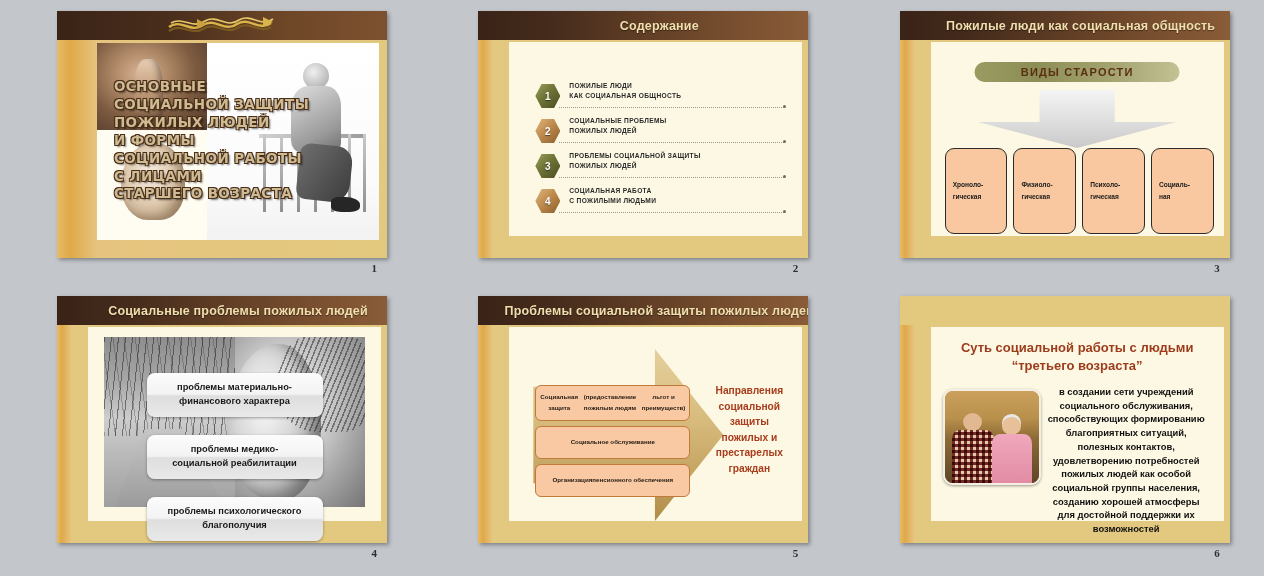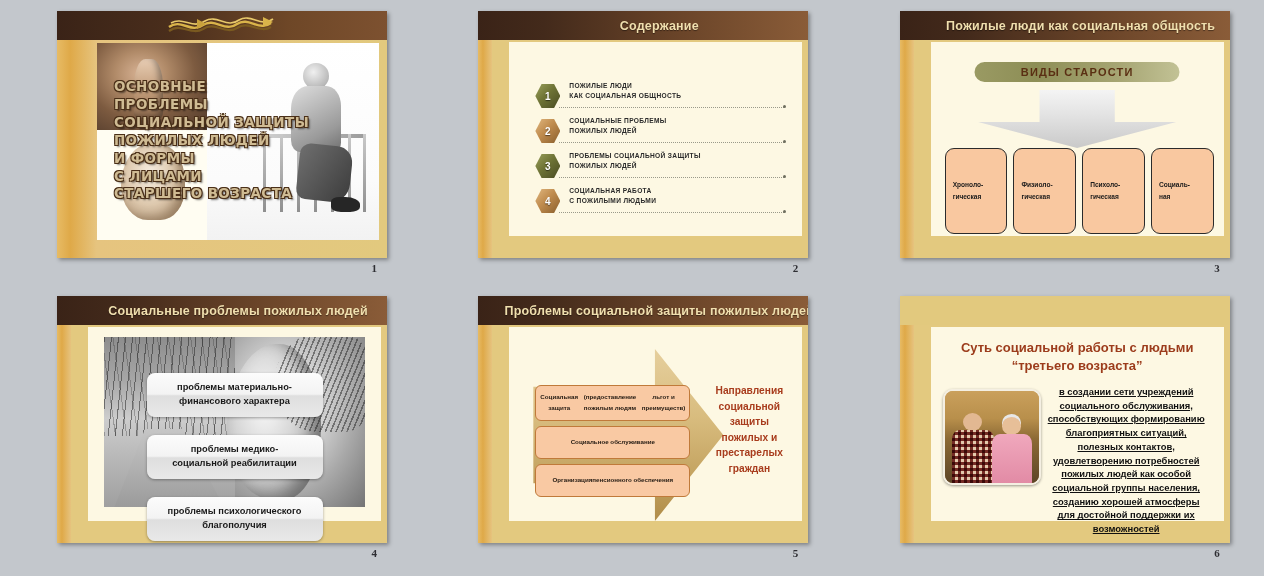--- a/index.html
+++ b/index.html
@@ -317,21 +317,20 @@
   }
   .s6-photo .wm .h{position:absolute;left:24%;top:0;width:48%;height:28%;border-radius:50%;background:#e7bf98;
     box-shadow:0 -3px 0 #e8e8e8;}
   .s6-photo .wm .t{position:absolute;left:2%;top:26%;width:96%;height:74%;
     background:linear-gradient(to bottom,#f0a8bd,#e28ba5);border-radius:20% 20% 0 0;}
   .s6-text{
     position:absolute;left:104px;right:6px;top:58px;
     text-align:center;
     font-size:9.4px;font-weight:bold;color:#101010;
     line-height:1.46;
-    text-decoration:underline;
   }
 </style>
 </head>
 <body>
 
 <div class="grid">
 
   <div class="cell r1">
     <div class="slide">
       <div class="s1-hdr">
@@ -360,24 +359,24 @@
             </div>
             <div class="man-figure">
               <div class="man-head"></div>
               <div class="man-body"></div>
               <div class="man-leg"></div>
               <div class="man-shoe"></div>
             </div>
           </div>
           <div class="s1-title">
             <div>ОСНОВНЫЕ</div>
-            <div>ПРОБЛЕМЫ</div>
             <div>СОЦИАЛЬНОЙ ЗАЩИТЫ</div>
             <div>ПОЖИЛЫХ ЛЮДЕЙ</div>
             <div>И ФОРМЫ</div>
+            <div>СОЦИАЛЬНОЙ РАБОТЫ</div>
             <div>С ЛИЦАМИ</div>
             <div>СТАРШЕГО ВОЗРАСТА</div>
           </div>
         </div>
       </div>
     </div>
     <div class="slidenum">1</div>
   </div>
 
   <div class="cell r1">

